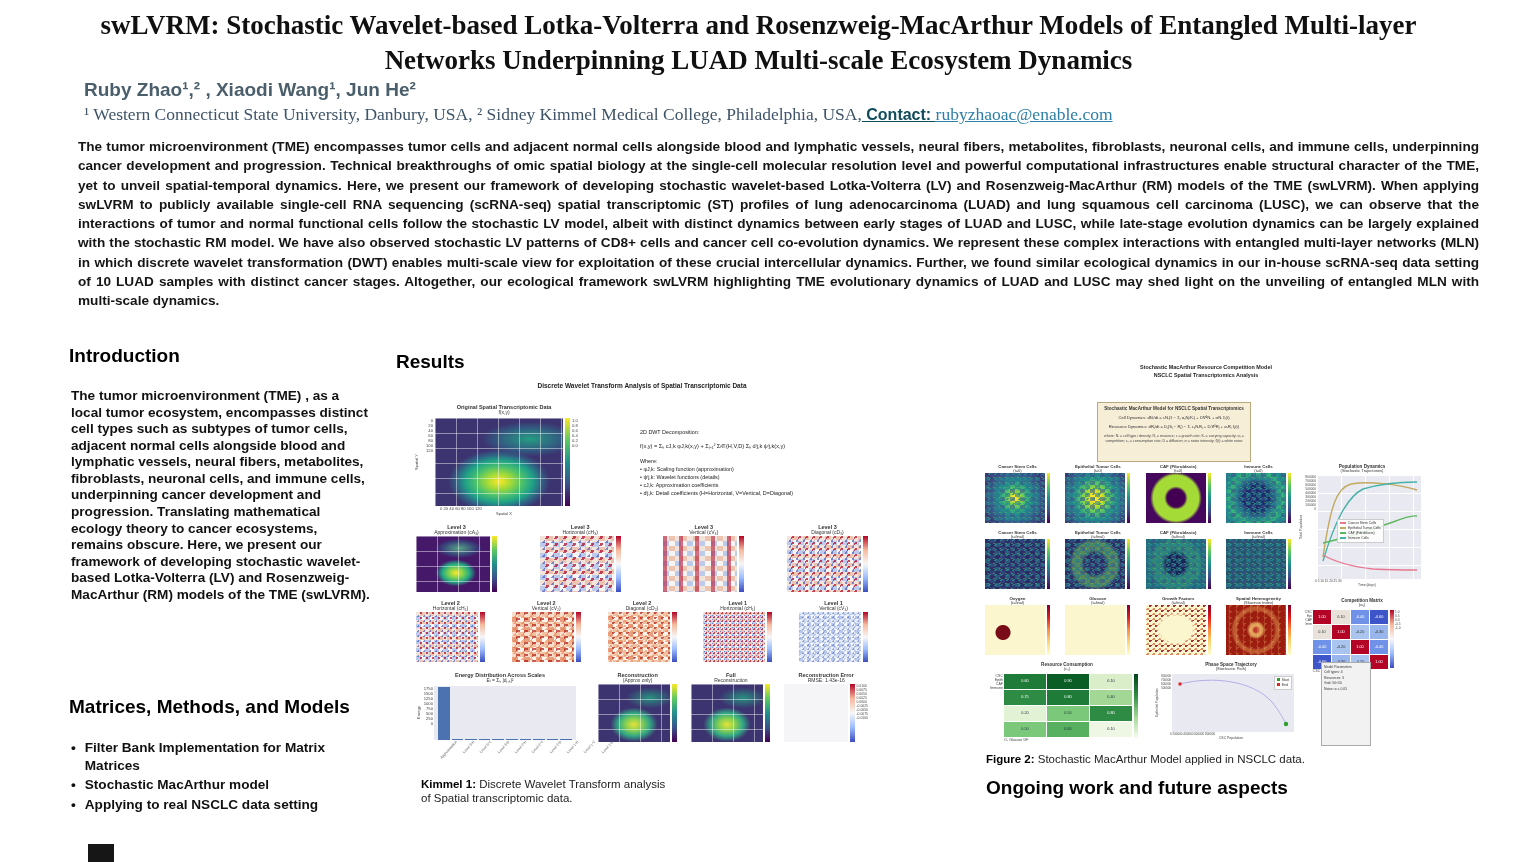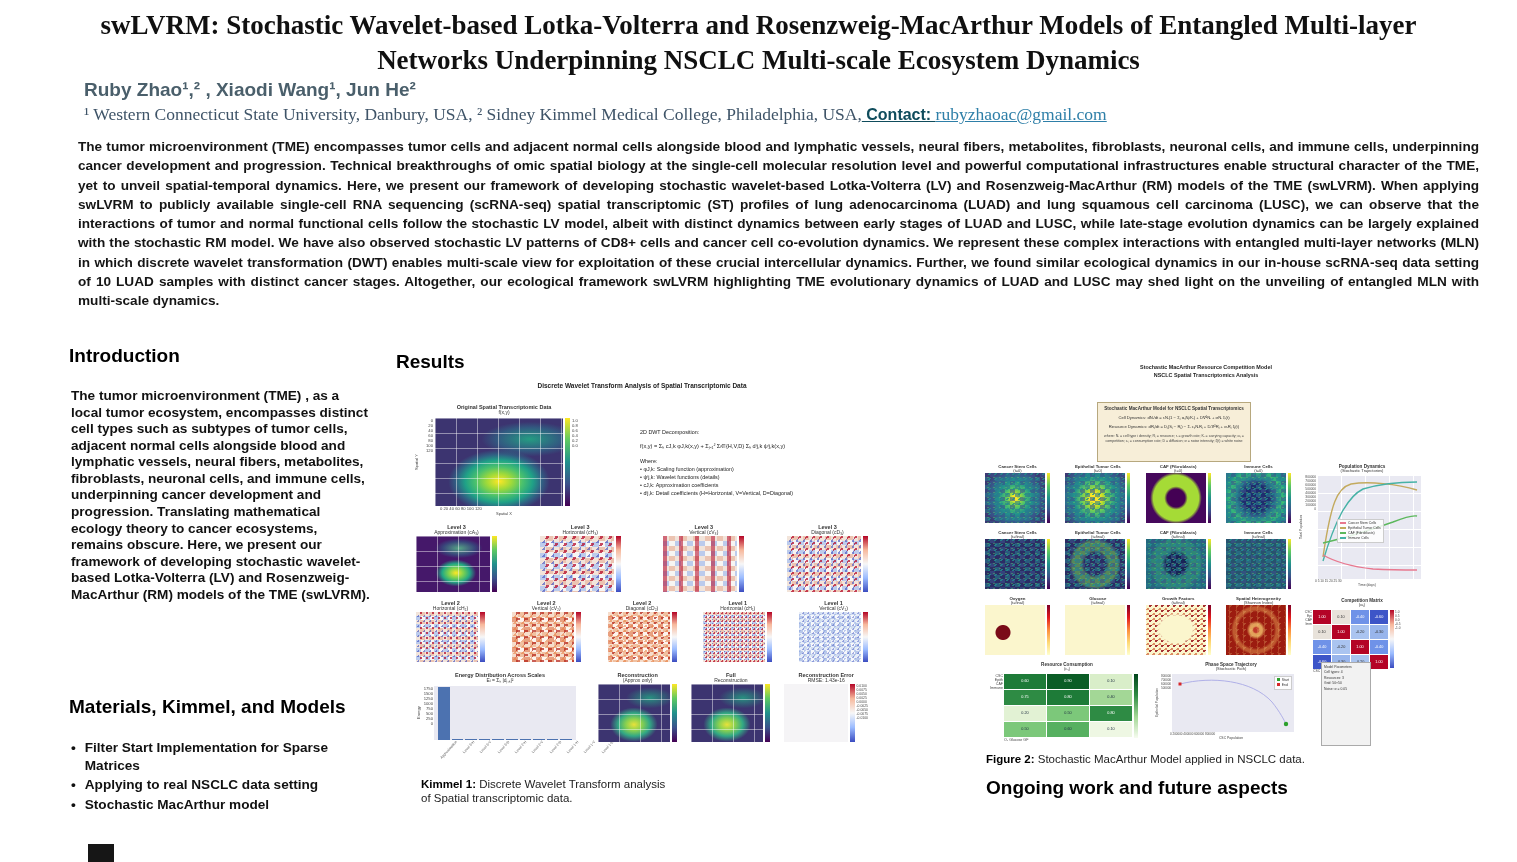--- a/index.html
+++ b/index.html
@@ -121,43 +121,43 @@
   .mx span{display:flex;align-items:center;justify-content:center;font-size:3.8px;color:#fff;}
   .mx.light span{color:#234;}
   .axlab{font-size:4px;color:#444;text-align:center;}
   .rot{writing-mode:vertical-rl;transform:rotate(180deg);}
 </style>
 </head>
 <body>
 
 <div class="poster">
 
-  <div class="title">swLVRM: Stochastic Wavelet-based Lotka-Volterra and Rosenzweig-MacArthur Models of Entangled Multi-layer Networks Underpinning NSCLC Multi-scale Ecosystem Dynamics</div>
+  <div class="title">swLVRM: Stochastic Wavelet-based Lotka-Volterra and Rosenzweig-MacArthur Models of Entangled Multi-layer Networks Underpinning LUAD Multi-scale Ecosystem Dynamics</div>
   <div class="authors">Ruby Zhao¹,² , Xiaodi Wang¹, Jun He²</div>
   <div class="affil">
     <span>¹ Western Connecticut State University, Danbury, USA, ² Sidney Kimmel Medical College, Philadelphia, USA,</span><span class="contact-label"> Contact: </span>
-    <a class="contact-email">rubyzhaoac@gmail.com</a>
+    <a class="contact-email">rubyzhaoac@enable.com</a>
   </div>
   <div class="abstract">The tumor microenvironment (TME) encompasses tumor cells and adjacent normal cells alongside blood and lymphatic vessels, neural fibers, metabolites, fibroblasts, neuronal cells, and immune cells, underpinning cancer development and progression. Technical breakthroughs of omic spatial biology at the single-cell molecular resolution level and powerful computational infrastructures enable structural character of the TME, yet to unveil spatial-temporal dynamics. Here, we present our framework of developing stochastic wavelet-based Lotka-Volterra (LV) and Rosenzweig-MacArthur (RM) models of the TME (swLVRM). When applying swLVRM to publicly available single-cell RNA sequencing (scRNA-seq) spatial transcriptomic (ST) profiles of lung adenocarcinoma (LUAD) and lung squamous cell carcinoma (LUSC), we can observe that the interactions of tumor and normal functional cells follow the stochastic LV model, albeit with distinct dynamics between early stages of LUAD and LUSC, while late-stage evolution dynamics can be largely explained with the stochastic RM model. We have also observed stochastic LV patterns of CD8+ cells and cancer cell co-evolution dynamics. We represent these complex interactions with entangled multi-layer networks (MLN) in which discrete wavelet transformation (DWT) enables multi-scale view for exploitation of these crucial intercellular dynamics. Further, we found similar ecological dynamics in our in-house scRNA-seq data setting of 10 LUAD samples with distinct cancer stages. Altogether, our ecological framework swLVRM highlighting TME evolutionary dynamics of LUAD and LUSC may shed light on the unveiling of entangled MLN with multi-scale dynamics.</div>
 
   <div class="h2 intro-h">Introduction</div>
   <div class="intro-b">The tumor microenvironment (TME) , as a local tumor ecosystem, encompasses distinct cell types such as subtypes of tumor cells, adjacent normal cells alongside blood and lymphatic vessels, neural fibers, metabolites, fibroblasts, neuronal cells, and immune cells, underpinning cancer development and progression. Translating mathematical ecology theory to cancer ecosystems, remains obscure. Here, we present our framework of developing stochastic wavelet-based Lotka-Volterra (LV) and Rosenzweig-MacArthur (RM) models of the TME (swLVRM).</div>
-  <div class="h2 meth-h">Materials, Kimmel, and Models</div>
+  <div class="h2 meth-h">Matrices, Methods, and Models</div>
   <div class="meth-list">
     <div class="bullet-row">
         <span class="dot"></span>
-        <span>Filter Start Implementation for Sparse Matrices</span>
+        <span>Filter Bank Implementation for Matrix Matrices</span>
+      </div>
+    <div class="bullet-row">
+        <span class="dot"></span>
+        <span>Stochastic MacArthur model</span>
       </div>
     <div class="bullet-row">
         <span class="dot"></span>
         <span>Applying to real NSCLC data setting</span>
-      </div>
-    <div class="bullet-row">
-        <span class="dot"></span>
-        <span>Stochastic MacArthur model</span>
       </div>
   </div>
   <div class="corner-mark"></div>
 
   <div class="h2 results-h">Results</div>
 
   <div class="fig" style="left:408px;top:372px;width:468px;height:398px;">
     <div style="position:absolute;top:10px;left:0;width:100%;text-align:center;font-size:6.5px;font-weight:bold;color:#222;">Discrete Wavelet Transform Analysis of Spatial Transcriptomic Data</div>
 
     <div style="position:absolute;left:6px;top:32px;width:200px;">

